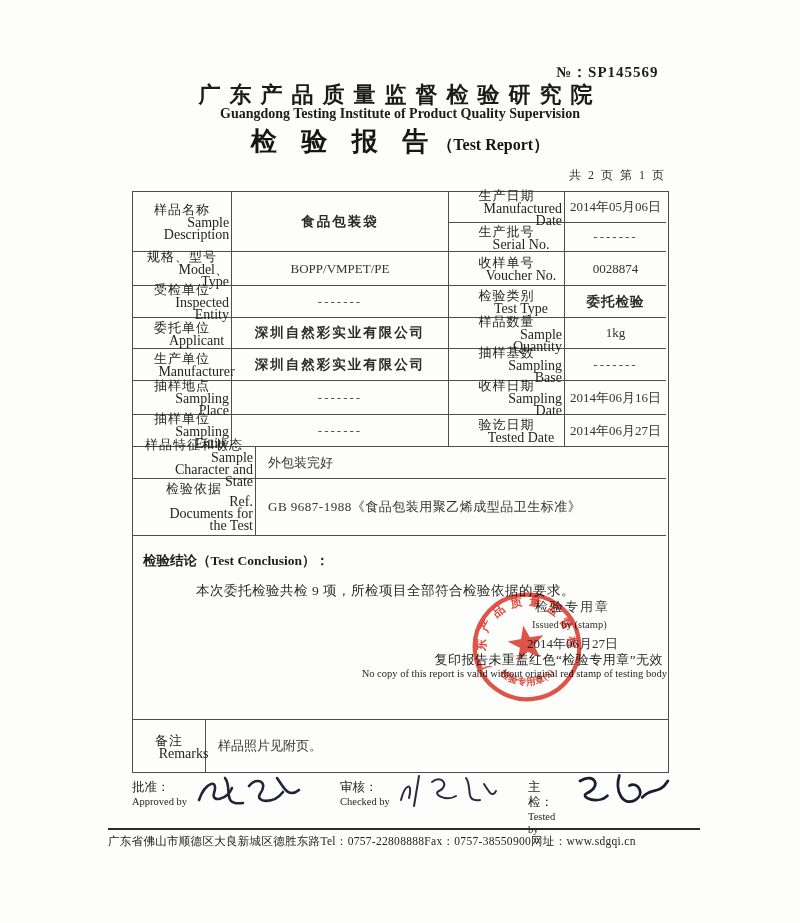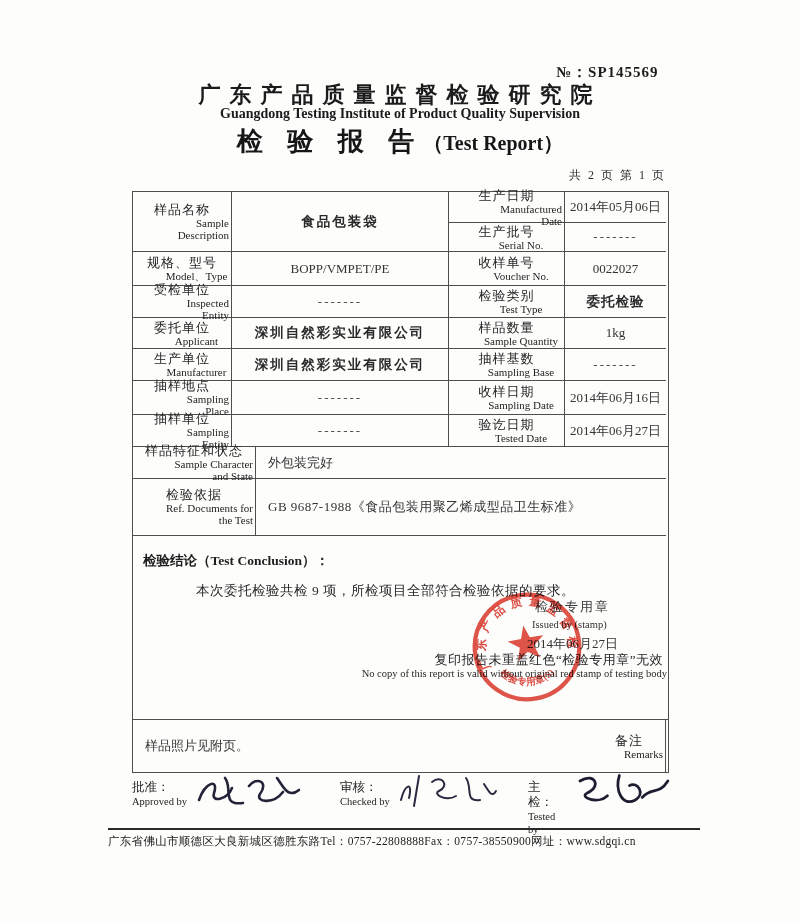--- a/index.html
+++ b/index.html
@@ -10,35 +10,35 @@
     color:#2b2b2b;overflow:hidden;
   }
   .abs{position:absolute;}
   
   .report-no{top:63px;left:556px;font-size:15px;font-weight:bold;letter-spacing:1px;color:#1d1d1d;}
   .inst-cn{top:80px;left:0;width:800px;text-align:center;font-size:22px;font-weight:bold;
            letter-spacing:9px;color:#1b1b1b;}
   .inst-en{top:106px;left:0;width:800px;text-align:center;font-size:14px;font-weight:bold;color:#1b1b1b;}
   .rpt-title{top:124px;left:0;width:800px;text-align:center;font-weight:bold;color:#161616;}
   .rpt-title .cn{font-size:26px;letter-spacing:9px;}
-  .rpt-title .en{font-size:20px;letter-spacing:0;margin-top:33px;}
+  .rpt-title .en{font-size:16px;letter-spacing:0;margin-top:33px;}
   .page-info{top:167px;left:500px;width:166px;text-align:right;font-size:12px;letter-spacing:2px;color:#2e2e2e;}
   
   .tbl{top:191px;left:132px;width:535px;border:1px solid #4e4e4e;background:transparent;}
   .tbl *{box-sizing:border-box;}
   .sectionA{display:flex;}
   .halfL{width:316px;}
   .halfR{width:217px;}
   .row{display:flex;}
   .cell{display:flex;flex-direction:column;justify-content:center;align-items:center;
         text-align:center;border-bottom:1px solid #4e4e4e;padding:1px 2px;}
   .bR{border-right:1px solid #4e4e4e;text-align:right;}
   .nB{border-bottom:none !important;}
   .lbl-cn{font-size:13px;line-height:15px;color:#242424;letter-spacing:1px;}
-  .lbl-en{font-size:11px;line-height:12px;color:#242424;margin-left:29px;}
+  .lbl-en{font-size:14px;line-height:12px;color:#242424;margin-left:29px;}
   .val{font-size:13px;color:#333;}
   .val.strong{font-family:"Liberation Sans","DejaVu Sans",sans-serif;font-weight:700;font-size:13.5px;letter-spacing:2px;color:#2a2a2a;}
   .val.dash{letter-spacing:2px;color:#4a4a4a;}
   .leftalign{align-items:flex-start;text-align:left;padding-left:12px;justify-content:center;}
   
   .concl{position:relative;height:184px;border-bottom:1px solid #4e4e4e;}
   .concl-head{position:absolute;top:16px;left:10px;font-size:13.5px;font-weight:bold;color:#1e1e1e;}
   .concl-body{position:absolute;top:46px;left:24px;font-size:13.5px;color:#2a2a2a;letter-spacing:.5px;margin-left:39px;}
   .stamp-cap-cn{position:absolute;top:62px;left:402px;font-size:13px;color:#3a3a3a;letter-spacing:2px;}
   .stamp-cap-en{position:absolute;top:83px;left:399px;font-size:10.5px;color:#333;}
@@ -156,21 +156,21 @@
         <div class="cell" style="width:101px;height:29px">
           <span class="val dash">-------</span>
         </div>
       </div>
       <div class="row" style="height:34px">
         <div class="cell bR" style="width:116px;height:34px">
           <span class="lbl-cn">收样单号</span>
           <span class="lbl-en">Voucher No.</span>
         </div>
         <div class="cell" style="width:101px;height:34px">
-          <span class="val">0022027</span>
+          <span class="val">0028874</span>
         </div>
       </div>
       <div class="row" style="height:32px">
         <div class="cell bR" style="width:116px;height:32px">
           <span class="lbl-cn">检验类别</span>
           <span class="lbl-en">Test Type</span>
         </div>
         <div class="cell" style="width:101px;height:32px">
           <span class="val strong" style="letter-spacing:1px">委托检验</span>
         </div>
@@ -254,26 +254,26 @@
           <textPath href="#arcTop" textLength="238" lengthAdjust="spacing">广东产品质量监督检验研究院</textPath>
         </text>
         <text font-size="10" fill="#d93025" font-weight="bold" font-family="Liberation Serif, DejaVu Serif, serif">
           <textPath href="#arcBot" textLength="64" lengthAdjust="spacing">检验专用章(S)</textPath>
         </text>
       </svg>
     </div>
   </div>
 
   <div class="row">
-    <div class="cell leftalign nB" style="width:460px;height:52px">
-      <span class="val">样品照片见附页。</span>
-    </div>
     <div class="cell bR nB" style="width:73px;height:52px">
       <span class="lbl-cn">备注</span>
       <span class="lbl-en">Remarks</span>
+    </div>
+    <div class="cell leftalign nB" style="width:460px;height:52px">
+      <span class="val">样品照片见附页。</span>
     </div>
   </div>
 </div>
 
 <div class="abs signrow">
   <div class="siggroup sg1">
     <div>
       <div class="siglbl-cn">批准：</div>
       <div class="siglbl-en">Approved by</div>
     </div>

